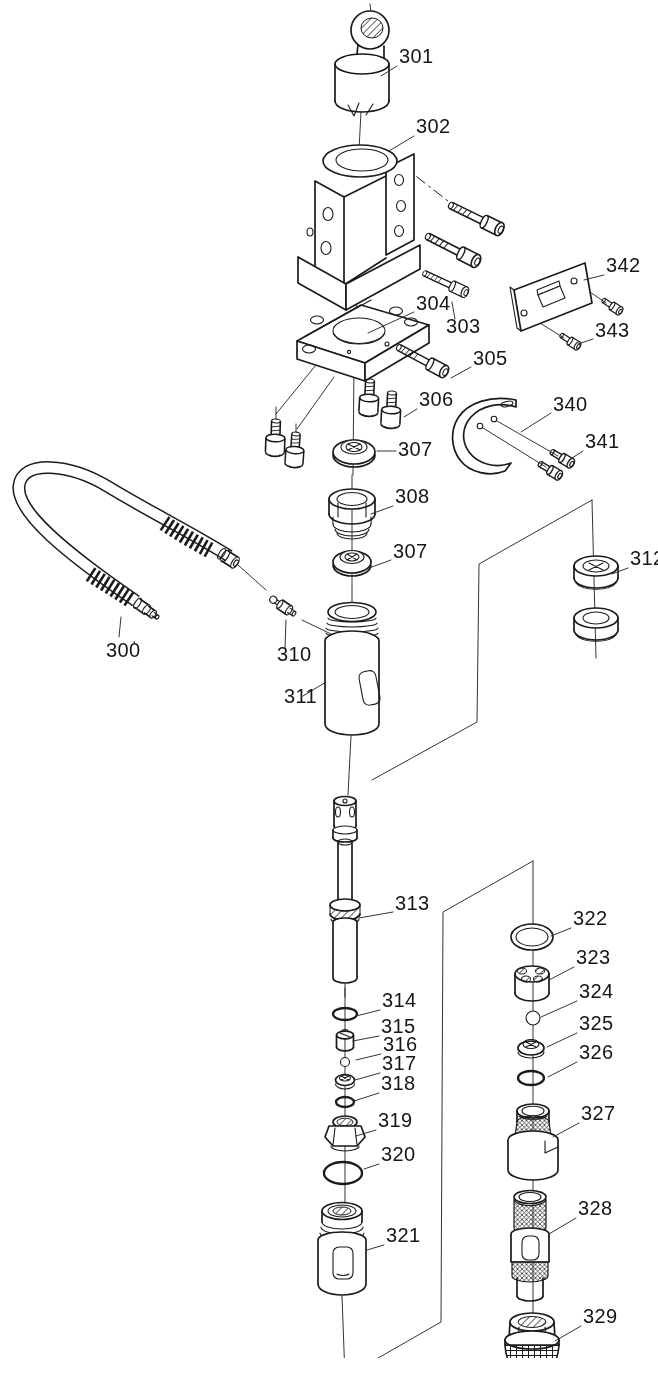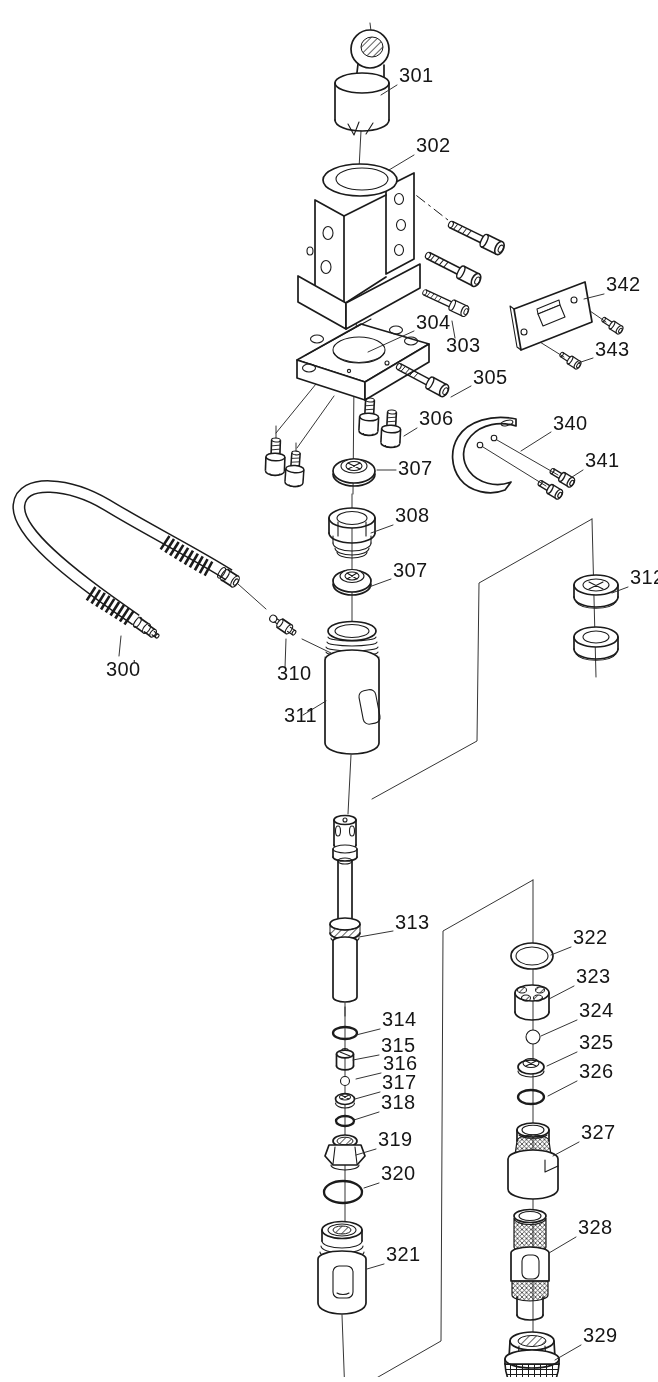--- a/index.html
+++ b/index.html
@@ -1,16 +1,16 @@
 <!DOCTYPE html>
 <html><head>
 <meta charset="utf-8">
 <style>
   html,body { margin:0; padding:0; background:#ffffff; }
-  .stage { width:658px; height:1358px; background:#ffffff; position:relative; overflow:hidden;margin-top:19px; }
+  .stage { width:658px; height:1358px; background:#ffffff; position:relative; overflow:hidden; }
   svg { display:block; }
   .p  { stroke:#1b1b1b; stroke-width:1.7; fill:none; stroke-linecap:round; stroke-linejoin:round; }
   .pw { stroke:#1b1b1b; stroke-width:1.7; fill:#ffffff; stroke-linecap:round; stroke-linejoin:round; }
   .d  { stroke:#1b1b1b; stroke-width:1.1; fill:none; stroke-linecap:round; stroke-linejoin:round; }
   .dw { stroke:#1b1b1b; stroke-width:1.1; fill:#ffffff; stroke-linecap:round; stroke-linejoin:round; }
   .t  { stroke:#2a2a2a; stroke-width:0.95; fill:none; stroke-linecap:round; }
   .o2 { stroke:#1b1b1b; stroke-width:2.3; fill:none; }
   .hz { fill:url(#hatch); stroke:#1b1b1b; stroke-width:1; }
   .kz { fill:url(#knurl); stroke:#1b1b1b; stroke-width:1.2; }
   .gz { fill:url(#mesh); stroke:#1b1b1b; stroke-width:1.6; }

